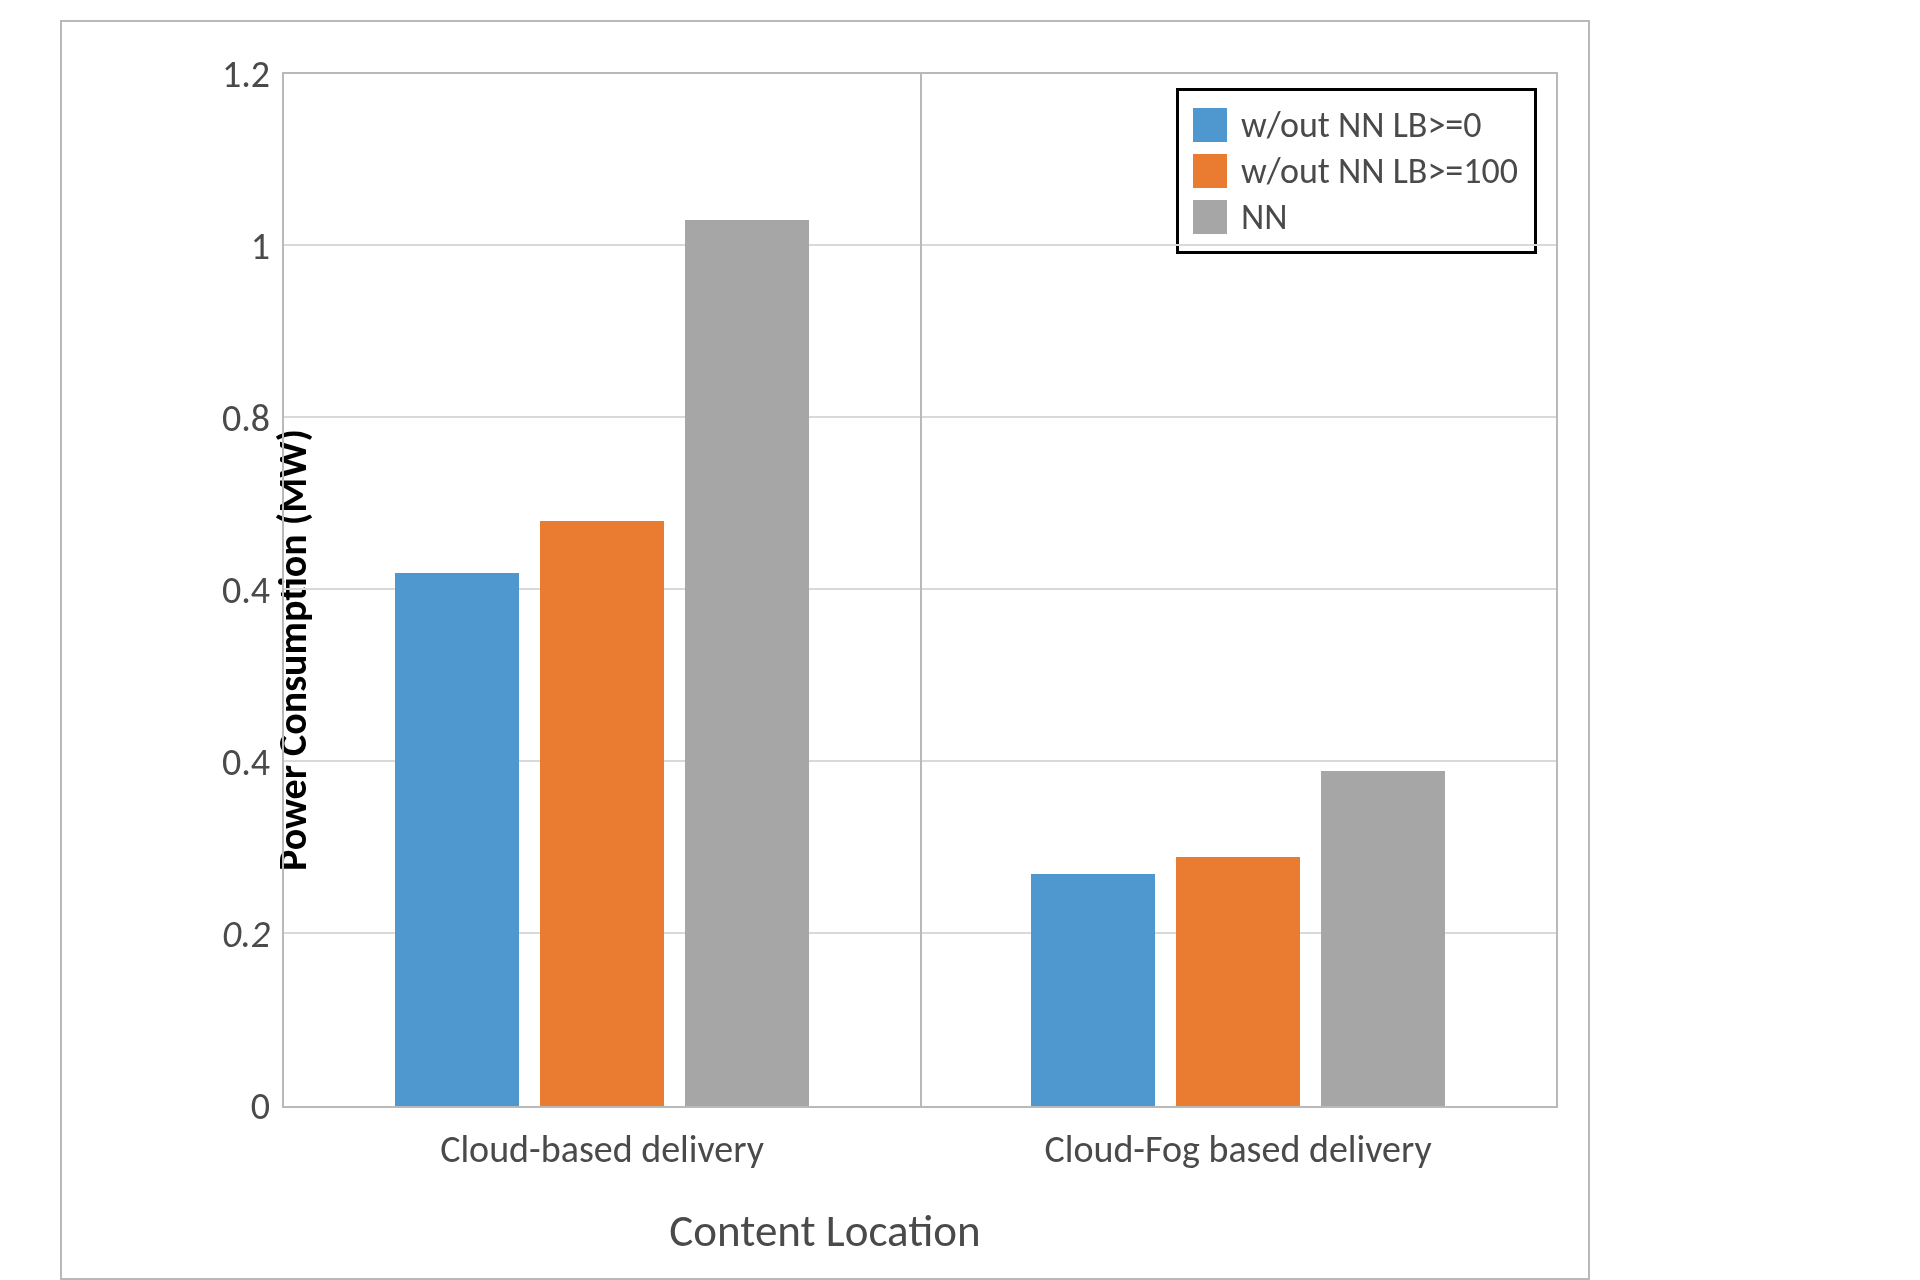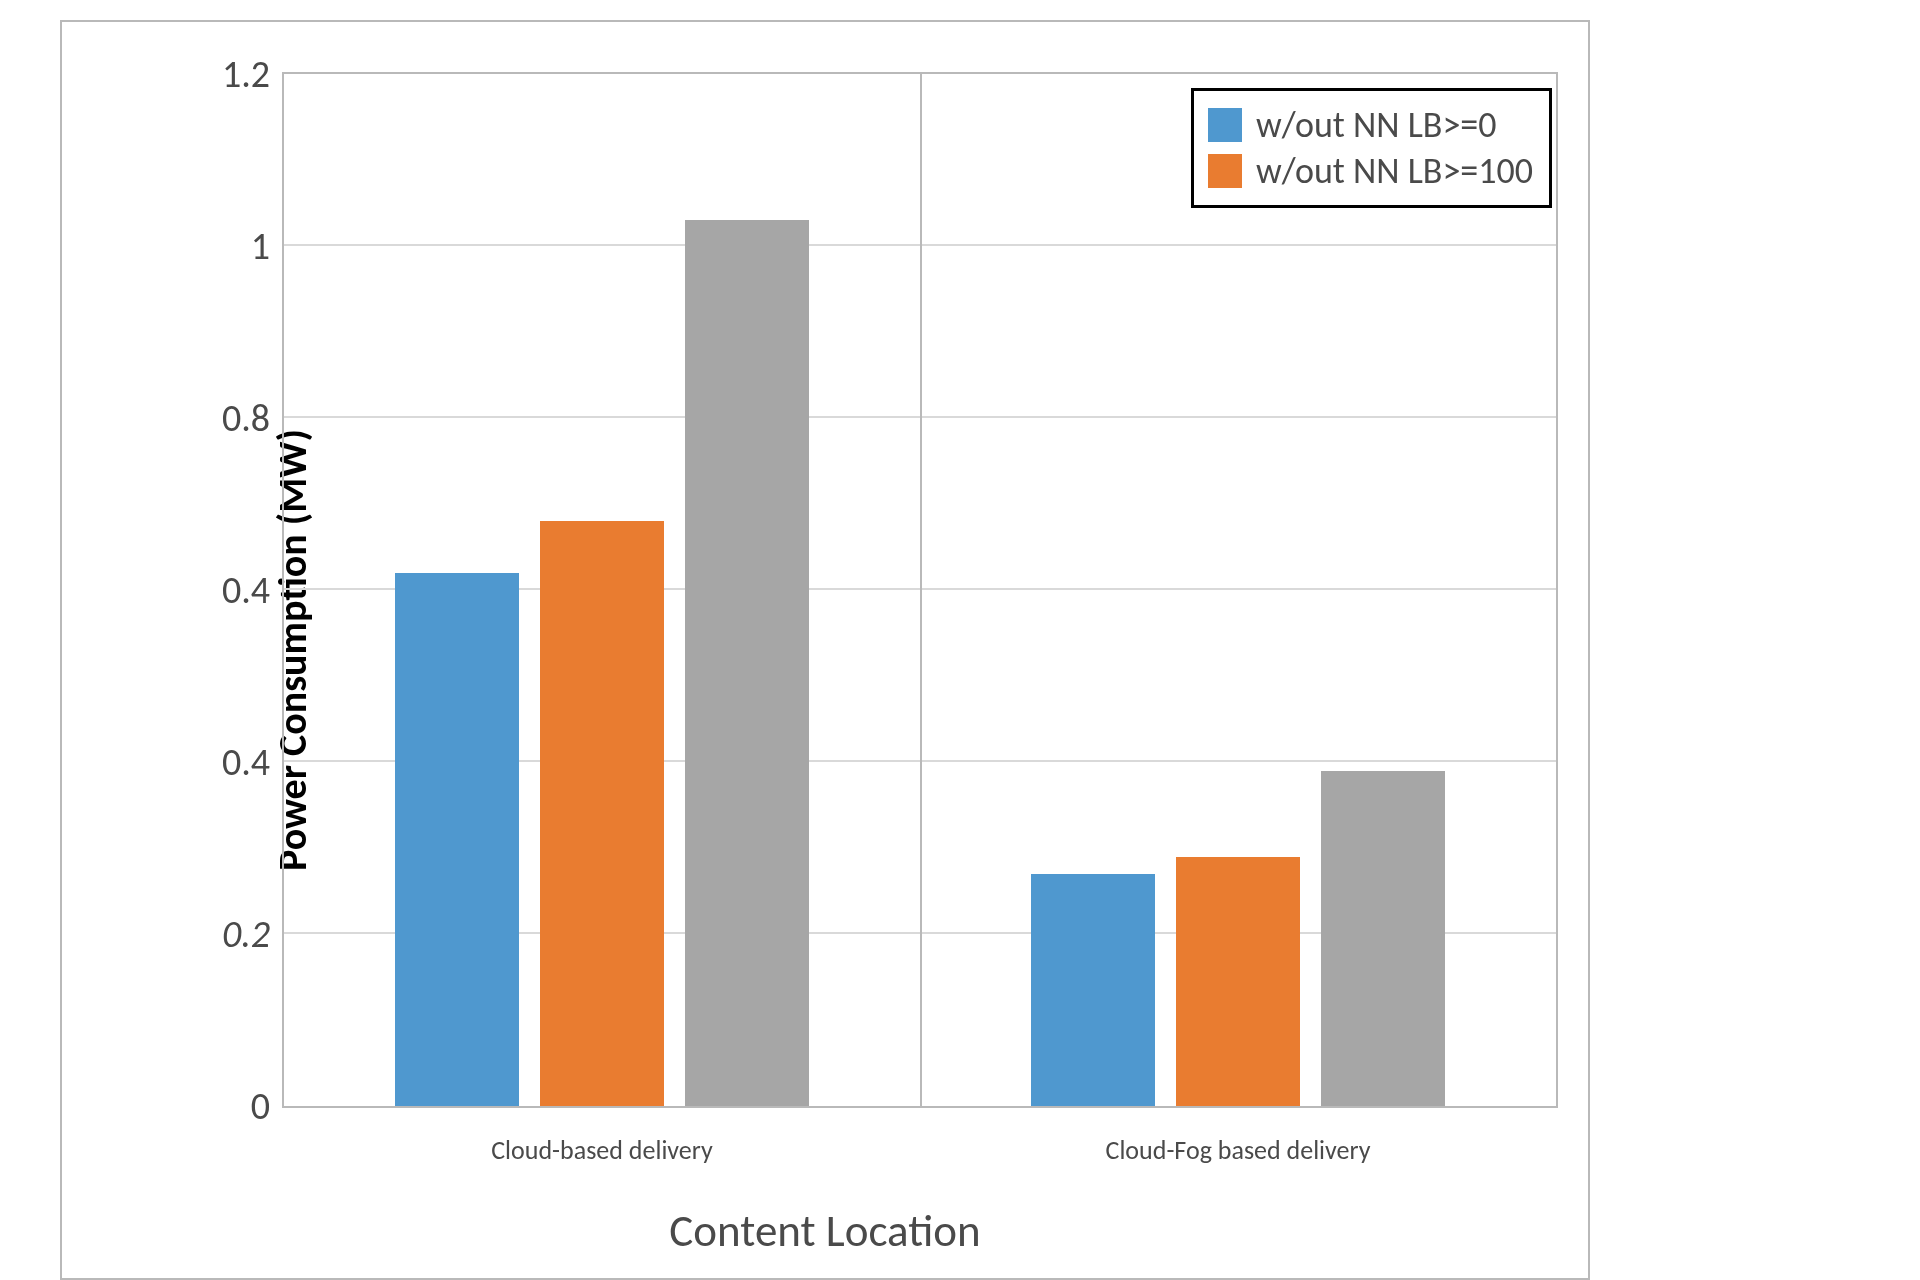--- a/index.html
+++ b/index.html
@@ -71,22 +71,22 @@
     width: 0;
     border-left: 2px solid #b9b9b9;
   }
   .bar {
     position: absolute;
     bottom: 0;
   }
   .cat-label {
     position: absolute;
     top: 100%;
-    padding-top: 28px;
-    font-size: 26px;
+    padding-top: 20px;
+    font-size: 38px;
     color: #4a4a4a;
     text-align: center;
     white-space: nowrap;
   }
   .legend {
     position: absolute;
     border: 3px solid #000;
     background: #fff;
     padding: 10px 16px 10px 14px;
     box-sizing: border-box;
@@ -108,28 +108,32 @@
 </style>
 </head>
 <body>
 
 <div class="outer">
 
   <div class="ylabel">Power Consumption (MW)</div>
 
   <div class="plot" id="plot">
 
-    <div class="legend" id="legend" style="right: 4px; top: 14px;">
+    <div class="legend" id="legend" style="right: 19px; top: 14px;">
         <div class="legend-row">
           <div class="legend-swatch" style="background: rgb(79, 152, 207);"></div>
           <div class="legend-text">w/out NN LB&gt;=0</div>
         </div>
         <div class="legend-row">
           <div class="legend-swatch" style="background: rgb(233, 124, 48);"></div>
           <div class="legend-text">w/out NN LB&gt;=100</div>
+        </div>
+        <div class="legend-row">
+          <div class="legend-swatch" style="background: rgb(166, 166, 166);"></div>
+          <div class="legend-text">NN</div>
         </div>
       </div>
   <div class="tick-label" style="bottom: 0%; transform: translateY(50%);">0</div>
       <div class="grid-line" style="bottom: 16.6667%;"></div>
       <div class="tick-label" style="bottom: 16.6667%; transform: translateY(50%); font-style: italic;">0.2</div>
       <div class="grid-line" style="bottom: 33.3333%;"></div>
       <div class="tick-label" style="bottom: 33.3333%; transform: translateY(50%);">0.4</div>
       <div class="grid-line" style="bottom: 50%;"></div>
       <div class="tick-label" style="bottom: 50%; transform: translateY(50%);">0.4</div>
       <div class="grid-line" style="bottom: 66.6667%;"></div>

